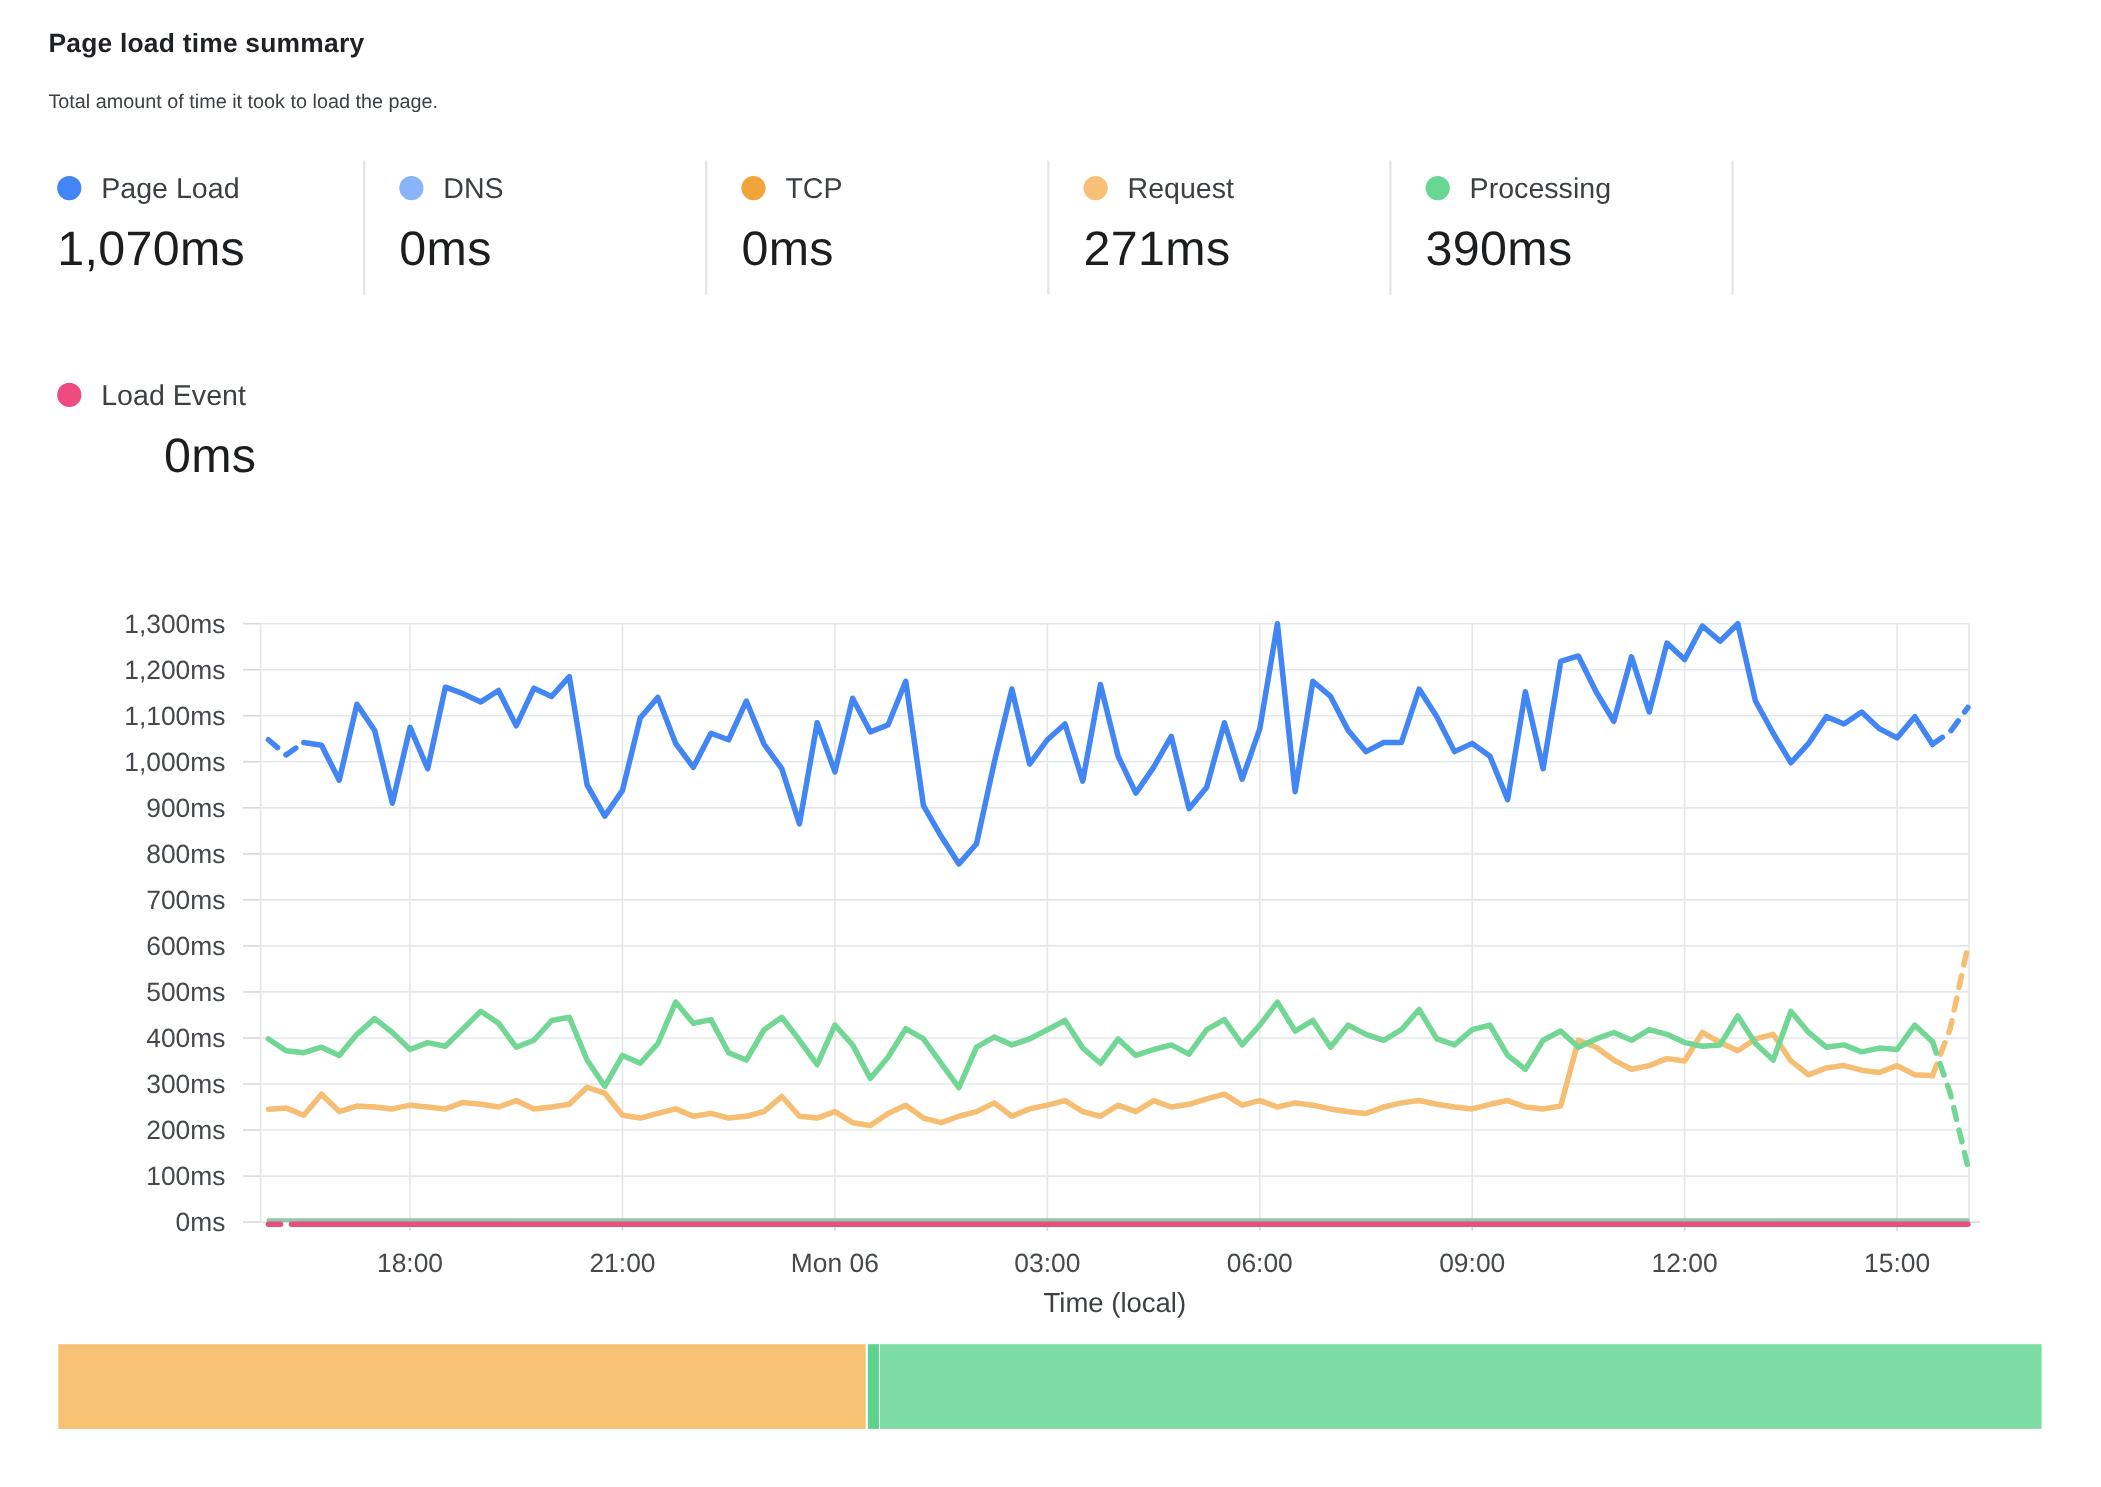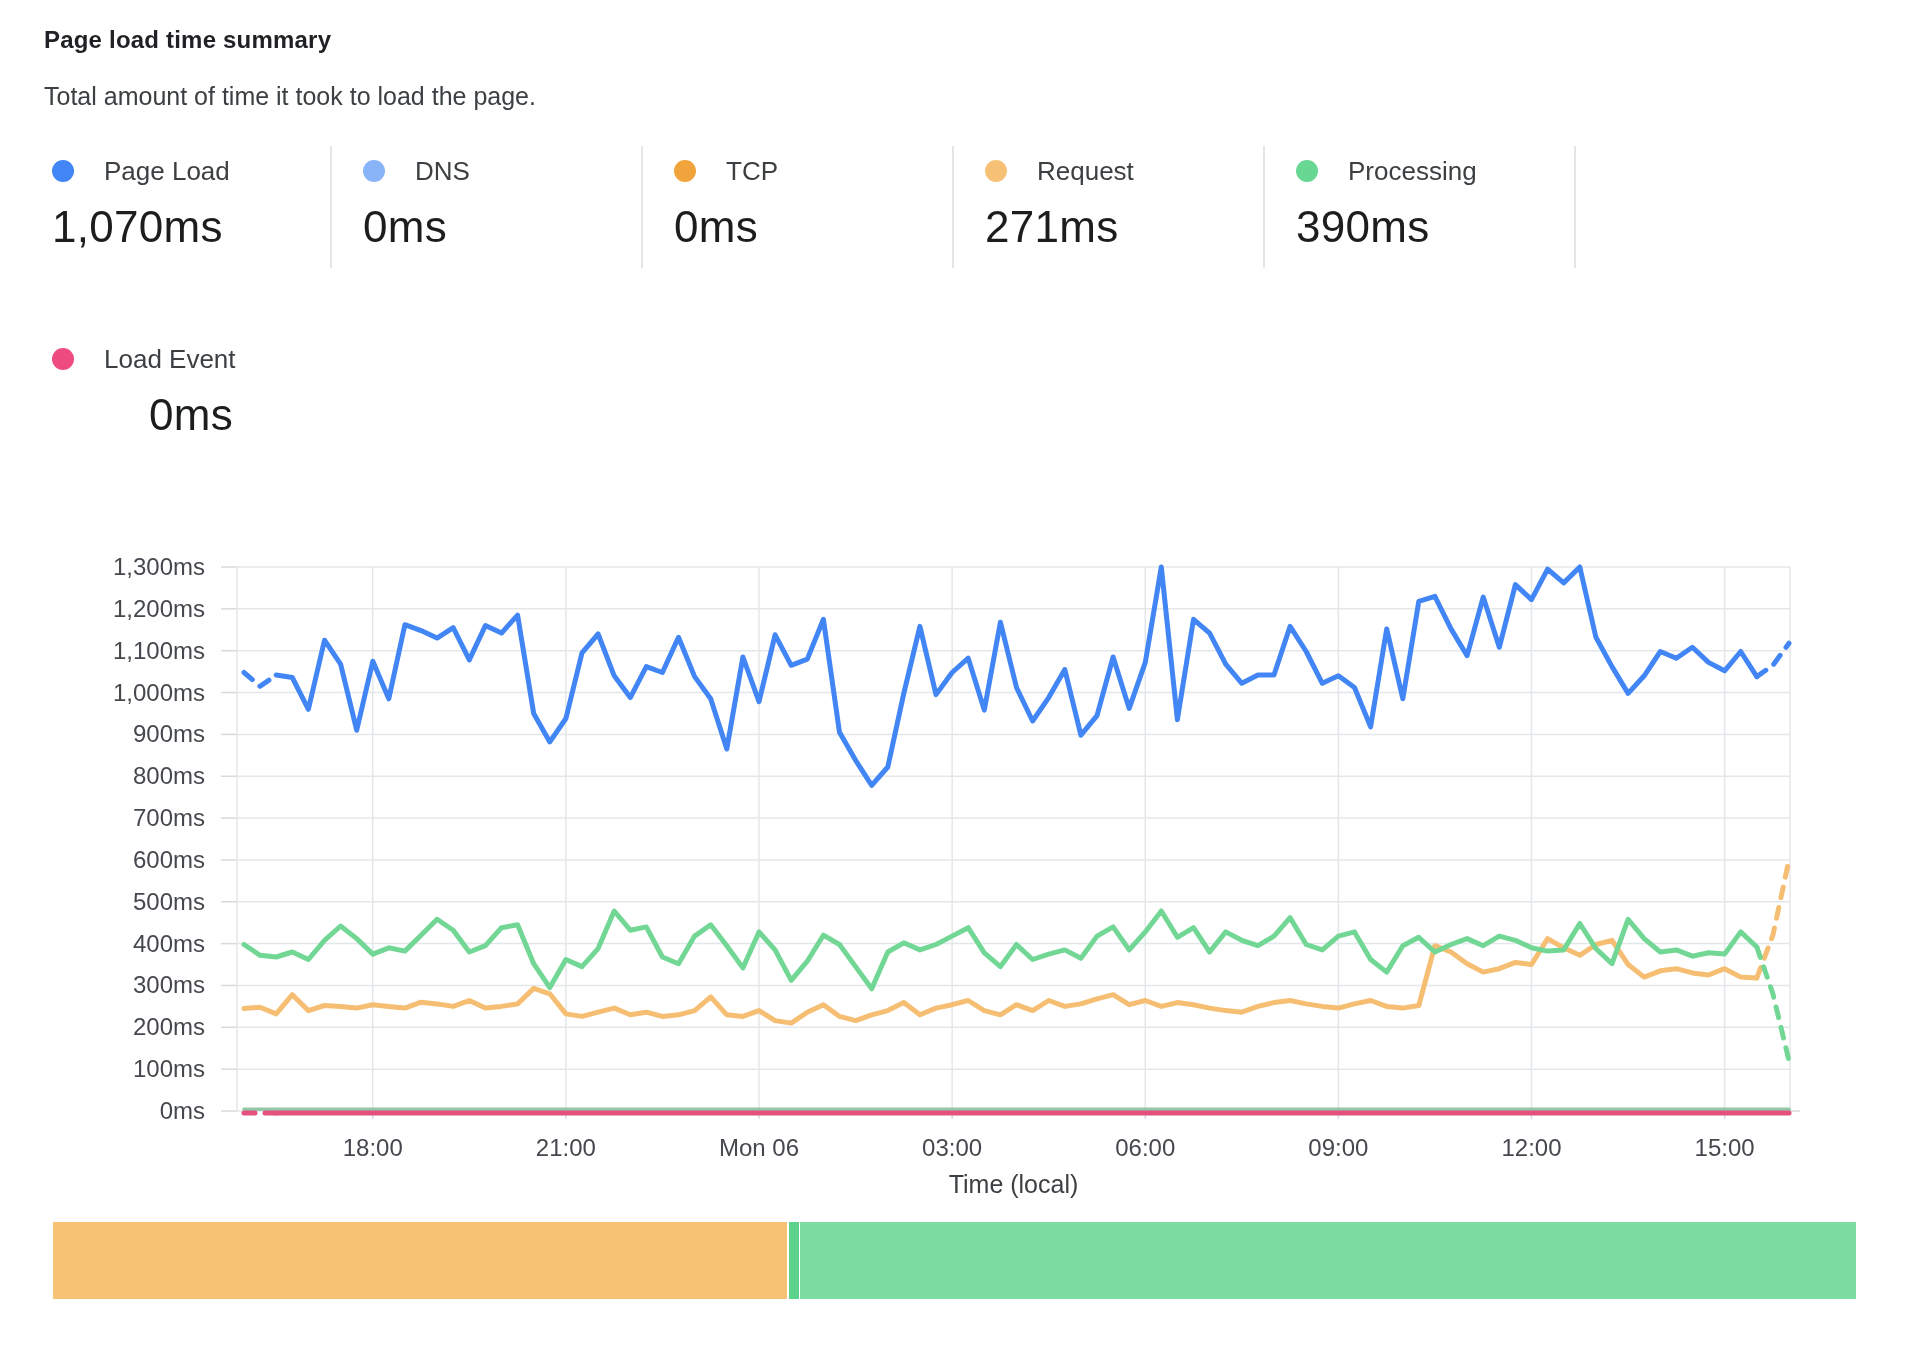--- a/index.html
+++ b/index.html
@@ -5,31 +5,31 @@
   html,body{margin:0;padding:0;}
   body{
     width:1910px;height:1352px;position:relative;background:#ffffff;
     font-family:"Liberation Sans", sans-serif;color:#202124;overflow:hidden;
   }
   .page-title{
     position:absolute;left:44px;top:26px;font-size:24px;font-weight:bold;
     color:#1f2124;letter-spacing:0.2px;
   }
   .page-subtitle{
-    position:absolute;left:44px;top:82px;font-size:25px;font-weight:400;color:#3c4043;
+    position:absolute;left:44px;top:82px;font-size:18px;font-weight:400;color:#3c4043;
   }
   .metrics-row{
     position:absolute;left:19px;top:146px;display:flex;align-items:stretch;
   }
   .metric-card{
     width:311px;box-sizing:border-box;border-left:2px solid #e3e6e9;
     padding:8px 0 16px 31px;
   }
   .metric-card.first{border-left-color:transparent;}
-  .metric-head{display:flex;align-items:center;gap:30px;height:34px;}
+  .metric-head{display:flex;align-items:center;gap:18px;height:34px;}
   .dot{width:22px;height:22px;border-radius:50%;flex:0 0 auto;background:#888;}
   .metric-label{font-size:26px;color:#3c4043;}
   .metric-value{font-size:44px;font-weight:normal;color:#1b1d1f;margin-top:14px;letter-spacing:0.3px;}
   .metrics-row-2{
     position:absolute;left:19px;top:334px;display:flex;
   }
   .metrics-row-2 .metric-card{border-left-color:transparent;text-align:center;}
   #chart{position:absolute;left:0;top:0;}
   .footer-bar{
     position:absolute;left:0;top:1222px;width:1910px;height:77px;

